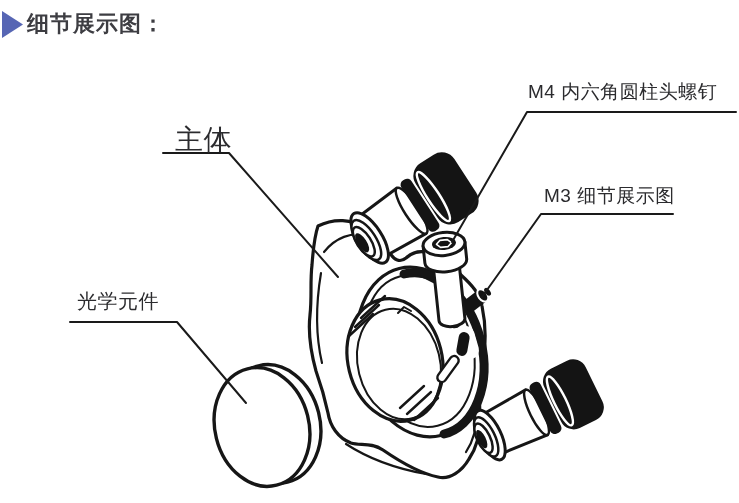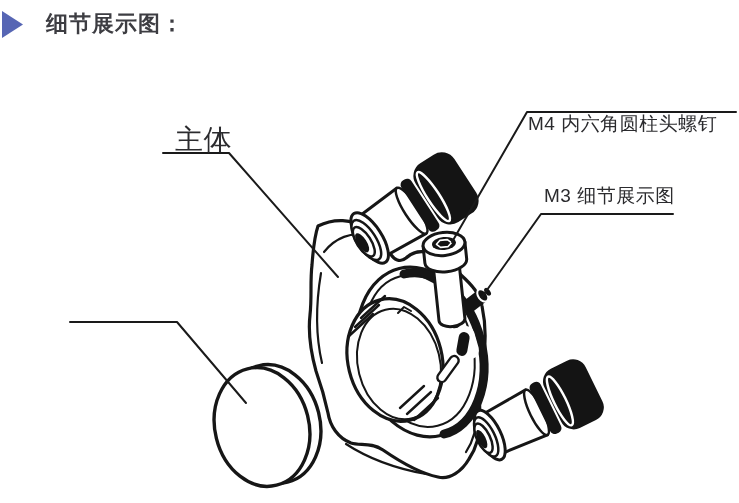--- a/index.html
+++ b/index.html
@@ -10,21 +10,21 @@
     background: #ffffff;
     overflow: hidden;
     font-family: "Liberation Sans", "DejaVu Sans", sans-serif;
   }
   .title-row {
     position: absolute;
     left: 2px;
     top: 11px;
     display: flex;
     align-items: center;
-    gap: 22px;
+    gap: 3px;
   }
   .title-text {
     font-size: 22px;
     font-weight: 700;
     color: #3d3d42;
     letter-spacing: 1px;
     line-height: 1.2;
     white-space: nowrap;
   }
   .diagram-canvas {
@@ -36,21 +36,21 @@
   }
   .lbl {
     position: absolute;
     color: #2b2b2e;
     white-space: nowrap;
     line-height: 1.15;
     letter-spacing: 0.5px;
   }
   .lbl-main-body      { left: 175px; top: 124px; font-size: 28px; }
   .lbl-optical        { left: 77px;  top: 290px; font-size: 20px; }
-  .lbl-m4             { left: 528px; top: 81px;  font-size: 19px; margin-top: 32px; }
+  .lbl-m4             { left: 528px; top: 81px;  font-size: 19px; }
   .lbl-m3             { left: 544px; top: 185px; font-size: 19px; }
 </style>
 </head>
 <body>
 
 <div class="page">
 
   <div class="title-row">
     <svg width="22" height="27" viewBox="0 0 22 27">
       <polygon points="0,0 0,27 21,13.5" fill="#5766b4"></polygon>
@@ -158,16 +158,17 @@
       <g stroke="#1a1a1a" stroke-width="2">
         <polyline points="163,153 229,153 338,277"></polyline>
         <polyline points="70,322 177,322 246,403"></polyline>
         <polyline points="736,112 527,112 452,242"></polyline>
         <polyline points="673,214 541,214 482,297"></polyline>
       </g>
     </g>
   </svg>
 
   <div class="lbl lbl-main-body">主体</div>
+  <div class="lbl lbl-optical">光学元件</div>
   <div class="lbl lbl-m4">M4 内六角圆柱头螺钉</div>
   <div class="lbl lbl-m3">M3 细节展示图</div>
 
 </div>
 
 </body></html>

